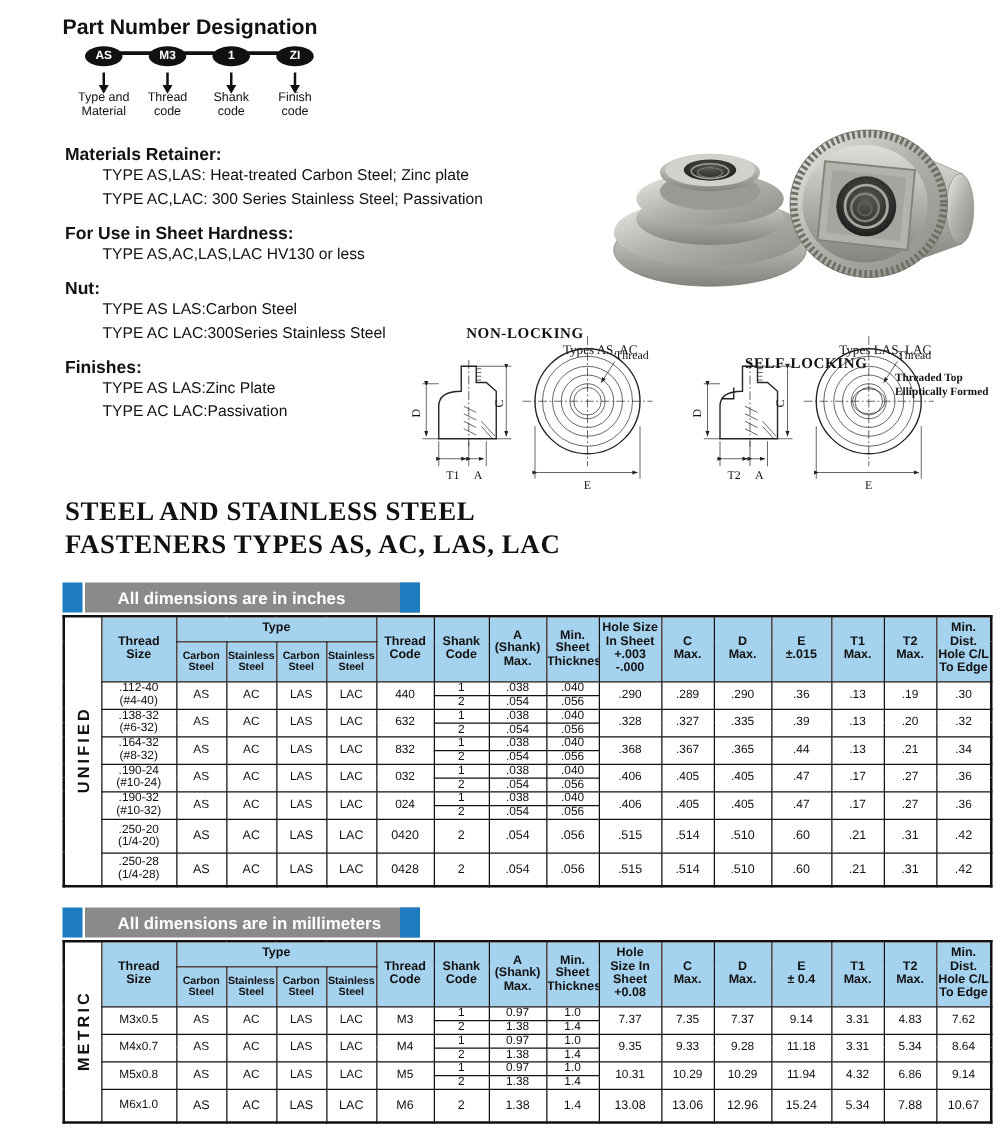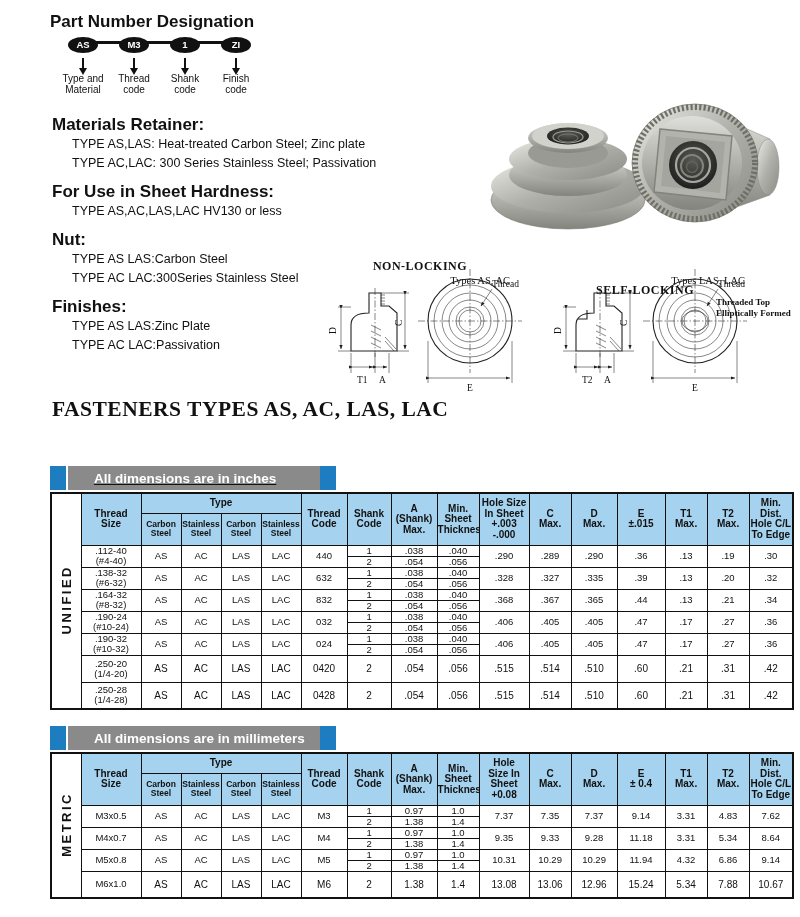--- a/index.html
+++ b/index.html
@@ -13,22 +13,22 @@
   .pn-node { position:absolute; top:0; width:50px; text-align:center; }
   .pn-ell { display:inline-block; width:30px; height:16px; border-radius:50%; background:#111;
             color:#fff; font-size:9.5px; font-weight:bold; line-height:16px; }
   .pn-arrow { position:relative; width:2px; height:15px; background:#111; margin:5px auto 0 auto; }
   .pn-arrow::after { content:""; position:absolute; bottom:-6px; left:-3px;
             border:4px solid transparent; border-top:7px solid #111; }
   .pn-label { margin-top:0; font-size:10px; line-height:11px; white-space:pre-line; }
 
   
   #specs { position:absolute; left:52px; top:106px; width:420px; }
-  .spec-head { font-size:17px; font-weight:bold; margin-top:9px; }
-  .spec-line { font-size:12.5px; margin-left:20px; line-height:19px; }
+  .spec-head { font-size:14px; font-weight:bold; margin-top:9px; }
+  .spec-line { font-size:12.5px; margin-left:30px; line-height:19px; }
 
   
   #photo { position:absolute; left:468px; top:45px; }
 
   
   .dwg-title { position:absolute; text-align:center; font-family:"Liberation Serif", serif;
                font-weight:bold; font-size:12px; letter-spacing:.5px; }
   .dwg-sub   { position:absolute; text-align:right; font-family:"Liberation Serif", serif;
                font-size:10.5px; }
   #drawings  { position:absolute; left:320px; top:253px; }
@@ -221,24 +221,25 @@
       <path class="thin" d="M-40,57 H40" marker-start="url(#ah)" marker-end="url(#ah)"></path>
       <text class="dtxt" x="-3" y="70">E</text>
     </g>
     <text class="dtxt" x="398" y="34">Thread</text>
     <path class="thin" d="M398,36 L387,53" marker-end="url(#ah)"></path>
     <text class="ntxt" x="396" y="52">Threaded Top</text>
     <text class="ntxt" x="396" y="63">Elliptically Formed</text>
   </svg>
 
   <div id="main-title">
+    <div>STEEL AND STAINLESS STEEL</div>
     <div>FASTENERS TYPES AS, AC,  LAS,  LAC</div>
   </div>
 
-  <div class="banner" style="top:466px;text-decoration:underline;">
+  <div class="banner" style="top:466px;">
     <span class="bsq"></span>
     <div class="gbar">
       <span class="btext">All dimensions are in inches</span>
       <span class="bsq2"></span>
     </div>
   </div>
 
   <table id="unified-table" style="top:492px;">
     <colgroup>
       <col style="width:30px">

